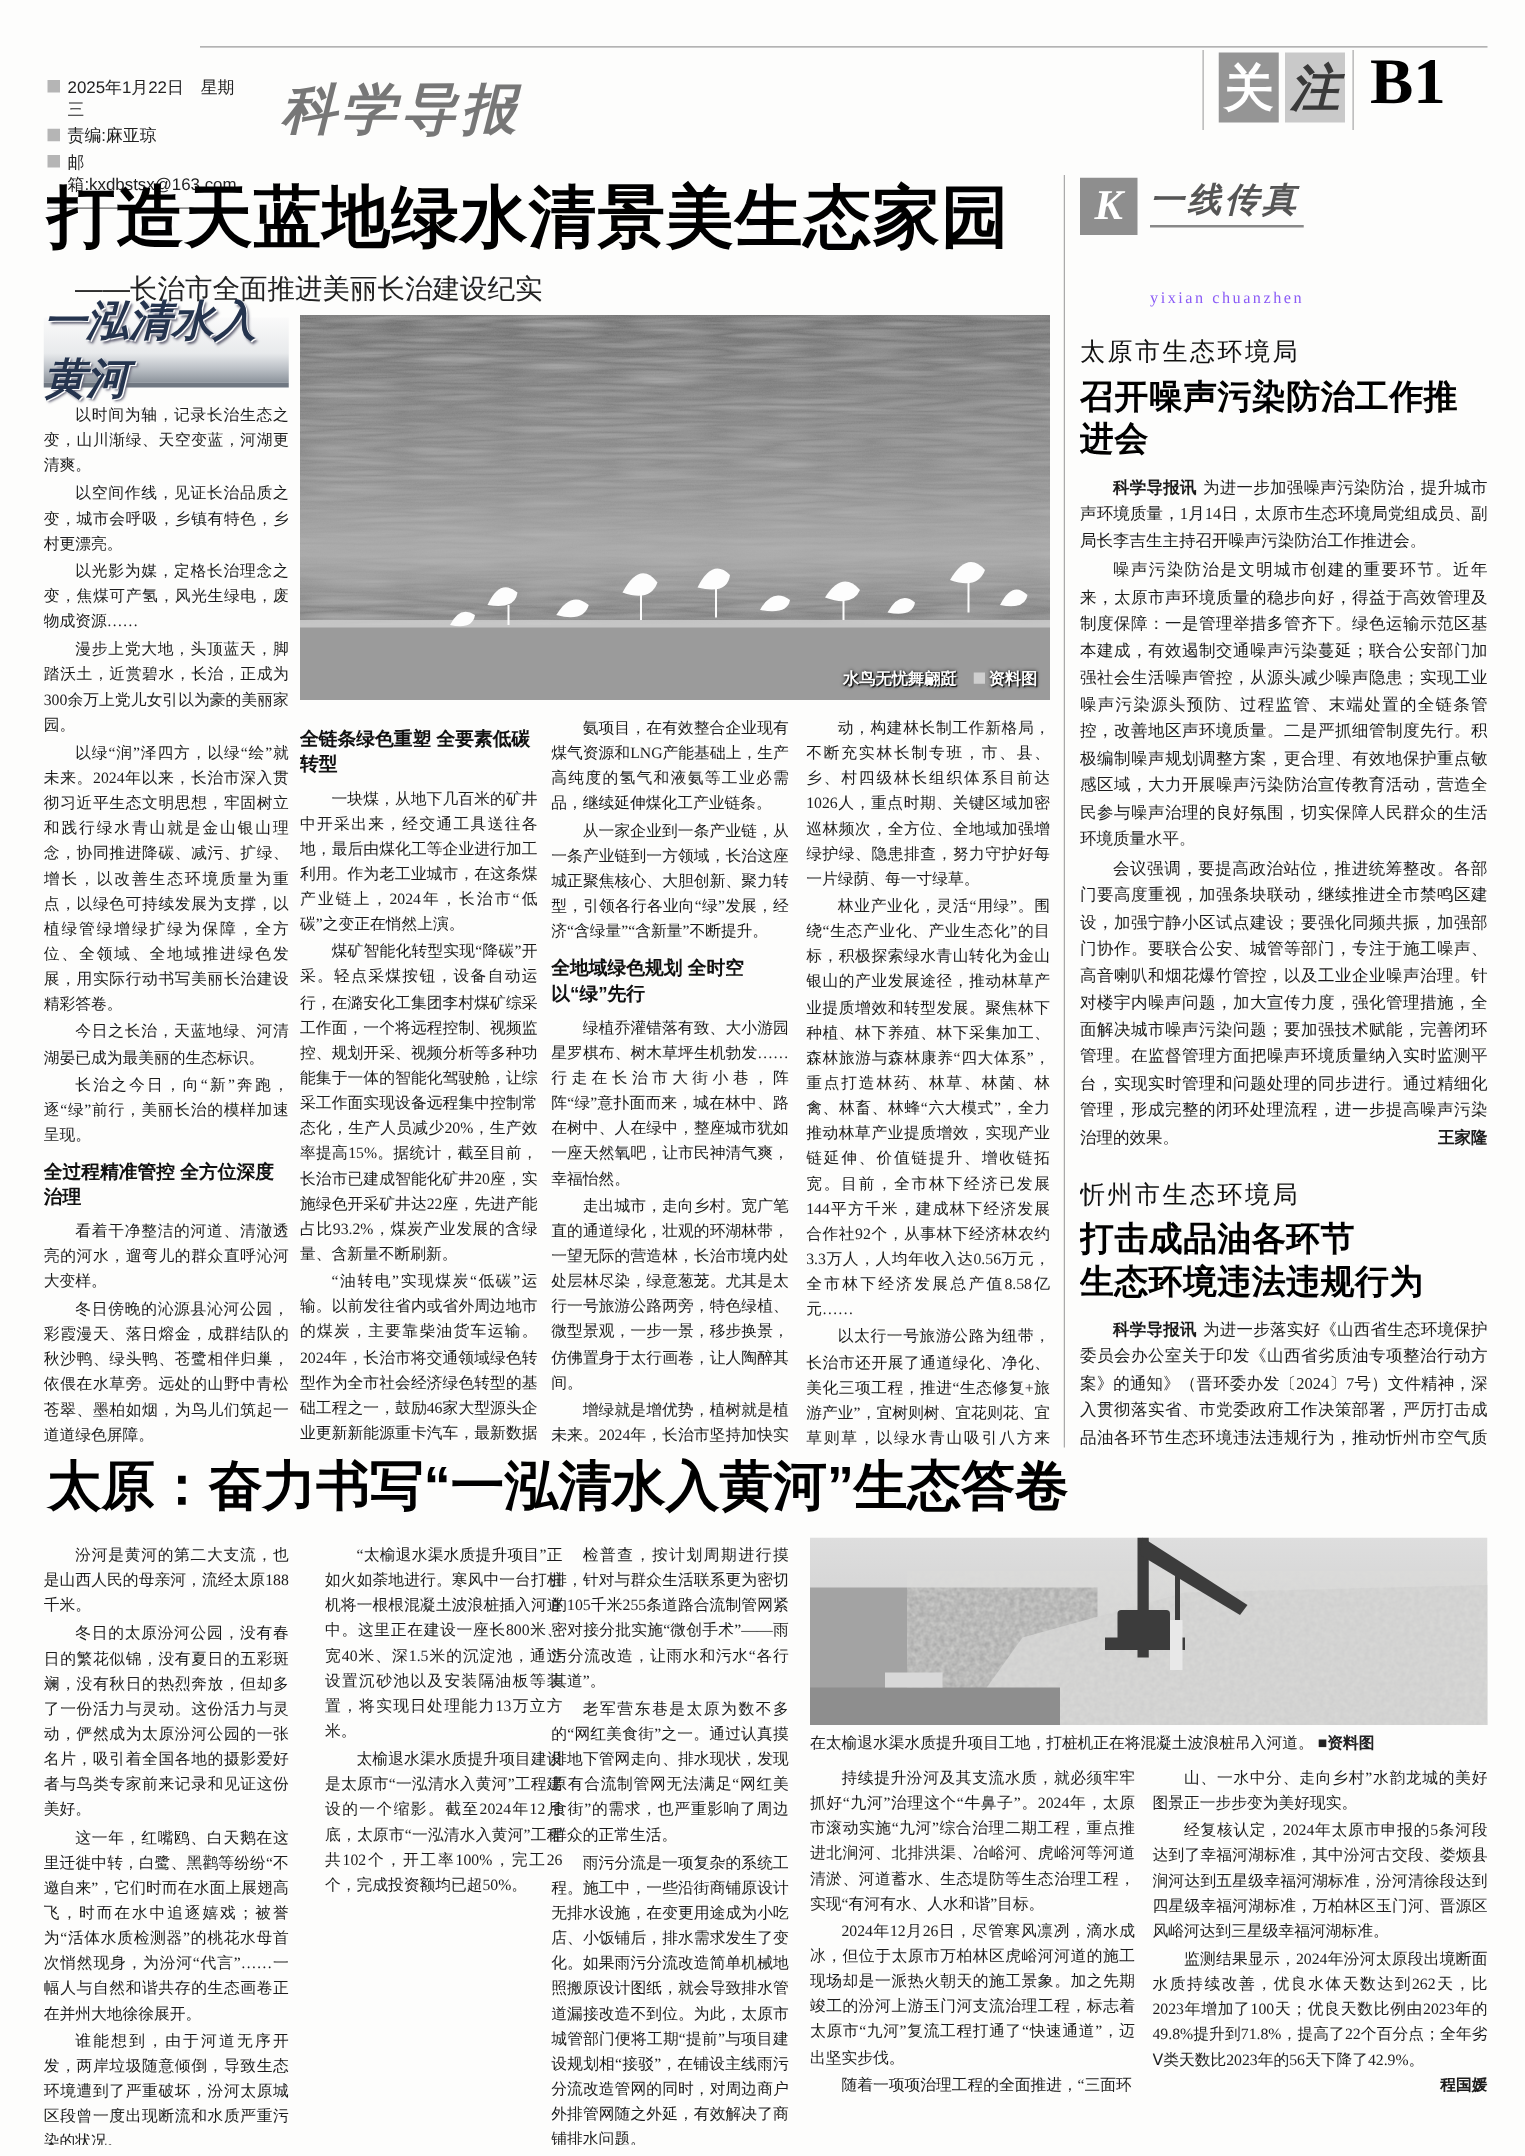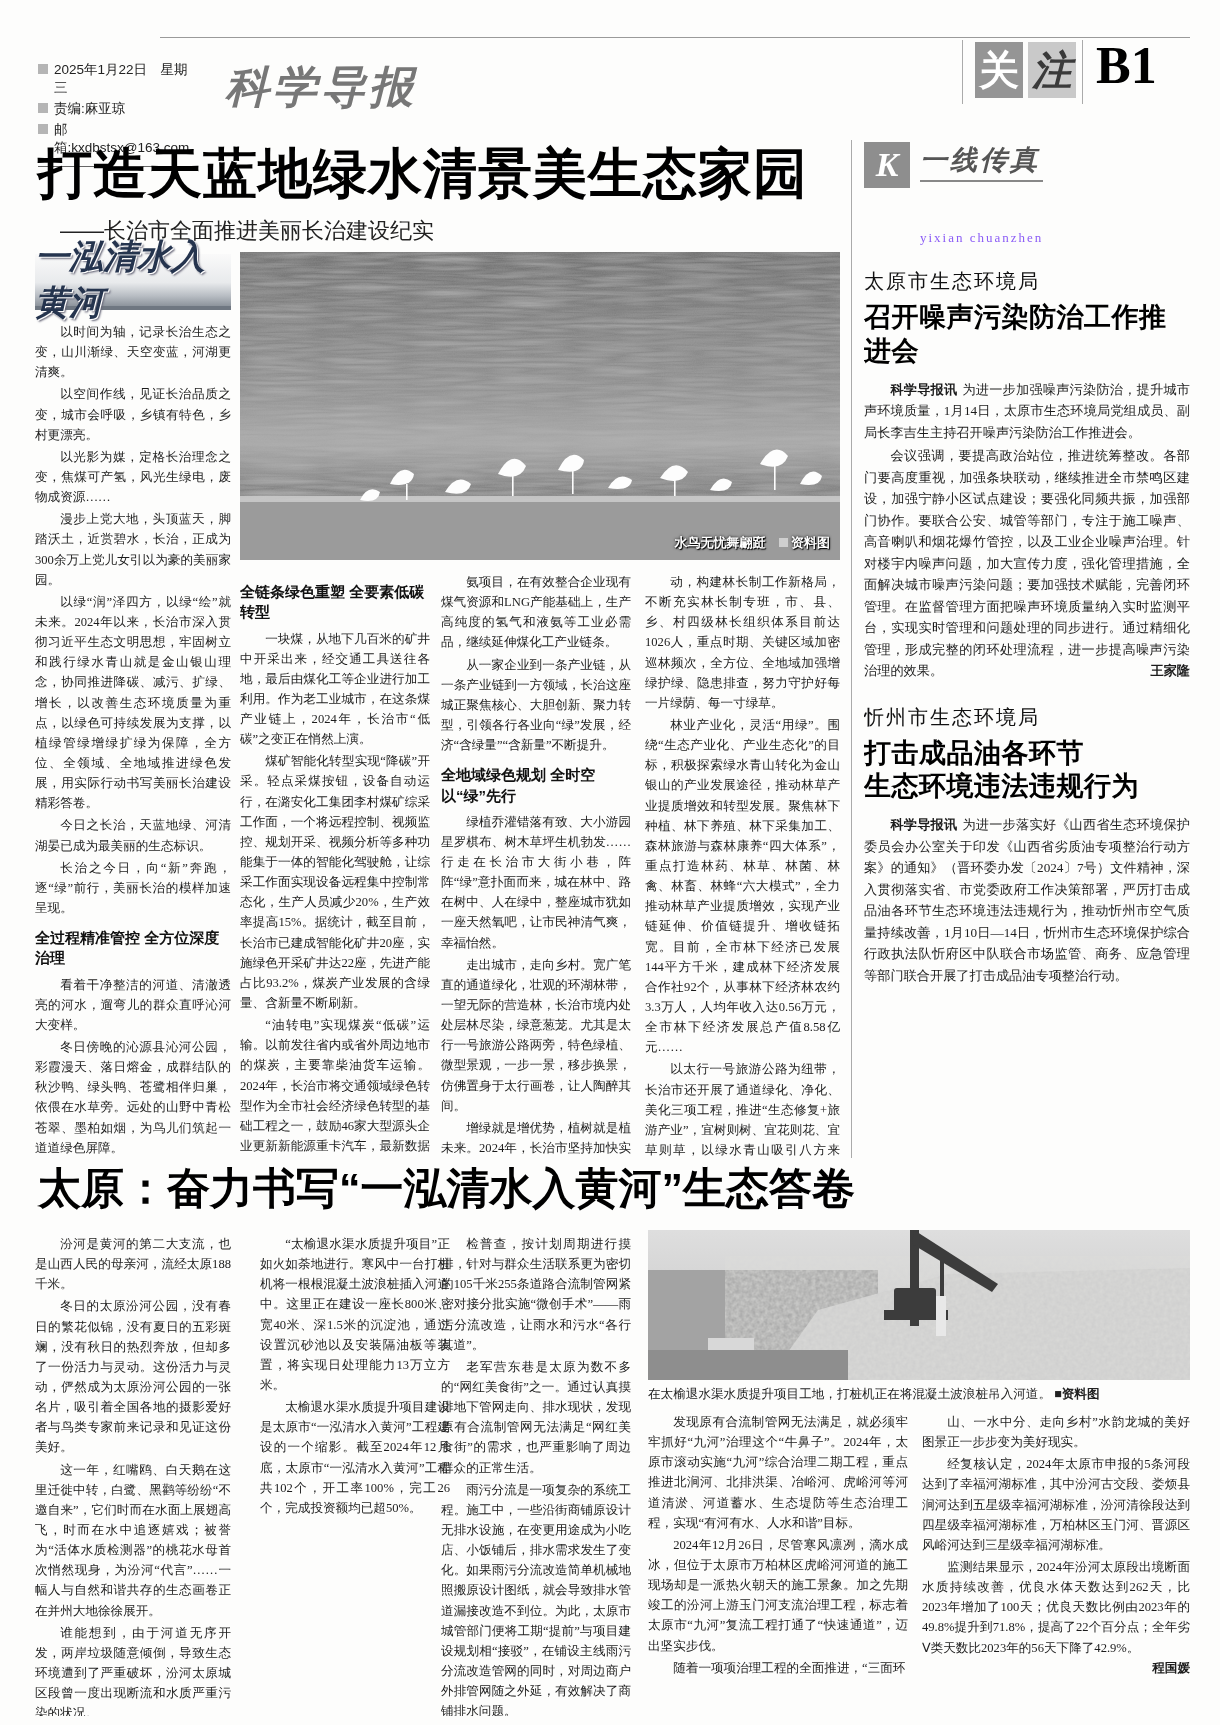--- a/index.html
+++ b/index.html
@@ -175,20 +175,21 @@
     <span>
       <div class="xianchuan">一线传真</div>
       <div class="pinyin">yixian  chuanzhen</div>
     </span>
   </div>
 
   <div class="dept" style="margin-top:22px;">太原市生态环境局</div>
   <div class="sb-headline">召开噪声污染防治工作推进会</div>
   <div class="news-col">
       <p><b class="lead">科学导报讯</b>为进一步加强噪声污染防治，提升城市声环境质量，1月14日，太原市生态环境局党组成员、副局长李吉生主持召开噪声污染防治工作推进会。</p>
+      <p>噪声污染防治是文明城市创建的重要环节。近年来，太原市声环境质量的稳步向好，得益于高效管理及制度保障：一是管理举措多管齐下。绿色运输示范区基本建成，有效遏制交通噪声污染蔓延；联合公安部门加强社会生活噪声管控，从源头减少噪声隐患；实现工业噪声污染源头预防、过程监管、末端处置的全链条管控，改善地区声环境质量。二是严抓细管制度先行。积极编制噪声规划调整方案，更合理、有效地保护重点敏感区域，大力开展噪声污染防治宣传教育活动，营造全民参与噪声治理的良好氛围，切实保障人民群众的生活环境质量水平。</p>
       <p>会议强调，要提高政治站位，推进统筹整改。各部门要高度重视，加强条块联动，继续推进全市禁鸣区建设，加强宁静小区试点建设；要强化同频共振，加强部门协作。要联合公安、城管等部门，专注于施工噪声、高音喇叭和烟花爆竹管控，以及工业企业噪声治理。针对楼宇内噪声问题，加大宣传力度，强化管理措施，全面解决城市噪声污染问题；要加强技术赋能，完善闭环管理。在监督管理方面把噪声环境质量纳入实时监测平台，实现实时管理和问题处理的同步进行。通过精细化管理，形成完整的闭环处理流程，进一步提高噪声污染治理的效果。<span class="byline">王家隆</span></p>
     </div>
 
   <div class="dept" style="margin-top:20px;">忻州市生态环境局</div>
   <div class="sb-headline">打击成品油各环节
 生态环境违法违规行为</div>
   <div class="news-col">
       <p><b class="lead">科学导报讯</b>为进一步落实好《山西省生态环境保护委员会办公室关于印发《山西省劣质油专项整治行动方案》的通知》（晋环委办发〔2024〕7号）文件精神，深入贯彻落实省、市党委政府工作决策部署，严厉打击成品油各环节生态环境违法违规行为，推动忻州市空气质量持续改善，1月10日—14日，忻州市生态环境保护综合行政执法队忻府区中队联合市场监管、商务、应急管理等部门联合开展了打击成品油专项整治行动。</p>
     </div>
 </div>
@@ -238,21 +239,21 @@
     <rect x="288" y="66" width="10" height="40" fill="#e8e8e8"></rect>
     <rect x="60" y="108" width="46" height="12" fill="#d8d8d8"></rect>
   </svg>
 </div>
 <div class="abs bcap" style="left:648px;top:1386px;width:542px;">
   <span>在太榆退水渠水质提升项目工地，打桩机正在将混凝土波浪桩吊入河道。</span>
   <span class="credit">■资料图</span>
 </div>
 
 <div class="abs news-col" style="left:648px;top:1412px;width:260px;height:304px;">
-    <p>发现原有合流制管网无法满足，就必须牢牢抓好“九河”治理这个“牛鼻子”。2024年，太原市滚动实施“九河”综合治理二期工程，重点推进北涧河、北排洪渠、冶峪河、虎峪河等河道清淤、河道蓄水、生态堤防等生态治理工程，实现“有河有水、人水和谐”目标。</p>
+    <p>持续提升汾河及其支流水质，就必须牢牢抓好“九河”治理这个“牛鼻子”。2024年，太原市滚动实施“九河”综合治理二期工程，重点推进北涧河、北排洪渠、冶峪河、虎峪河等河道清淤、河道蓄水、生态堤防等生态治理工程，实现“有河有水、人水和谐”目标。</p>
     <p>2024年12月26日，尽管寒风凛冽，滴水成冰，但位于太原市万柏林区虎峪河河道的施工现场却是一派热火朝天的施工景象。加之先期竣工的汾河上游玉门河支流治理工程，标志着太原市“九河”复流工程打通了“快速通道”，迈出坚实步伐。</p>
     <p>随着一项项治理工程的全面推进，“三面环</p>
   </div>
 <div class="abs news-col" style="left:922px;top:1412px;width:268px;height:304px;">
     <p>山、一水中分、走向乡村”水韵龙城的美好图景正一步步变为美好现实。</p>
     <p>经复核认定，2024年太原市申报的5条河段达到了幸福河湖标准，其中汾河古交段、娄烦县涧河达到五星级幸福河湖标准，汾河清徐段达到四星级幸福河湖标准，万柏林区玉门河、晋源区风峪河达到三星级幸福河湖标准。</p>
     <p>监测结果显示，2024年汾河太原段出境断面水质持续改善，优良水体天数达到262天，比2023年增加了100天；优良天数比例由2023年的49.8%提升到71.8%，提高了22个百分点；全年劣Ⅴ类天数比2023年的56天下降了42.9%。<span class="byline">程国媛</span></p>
   </div>
 
 </body></html>

